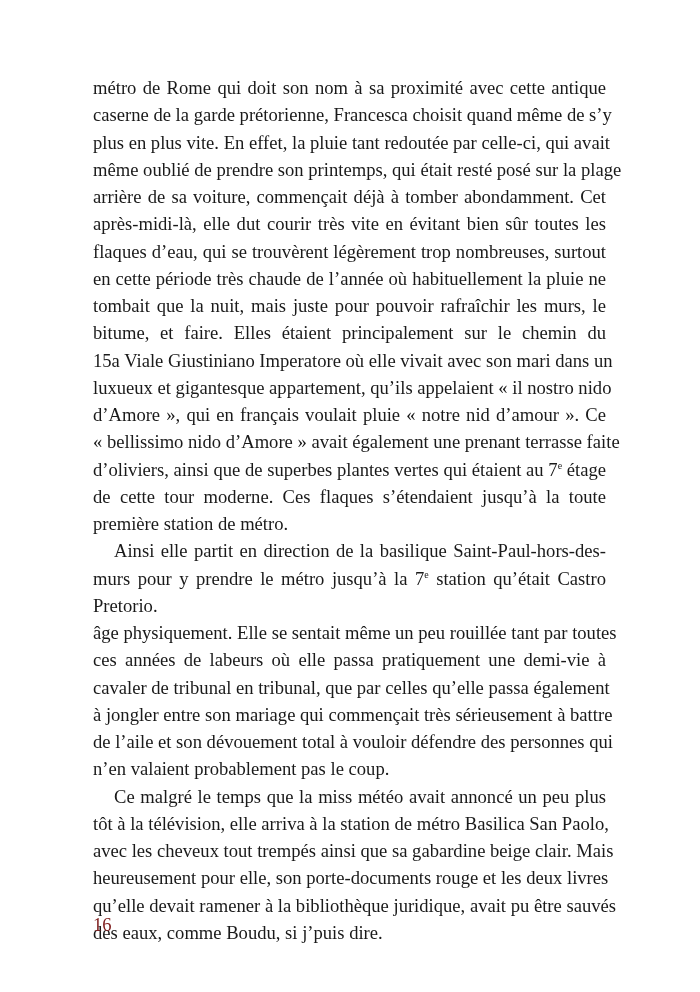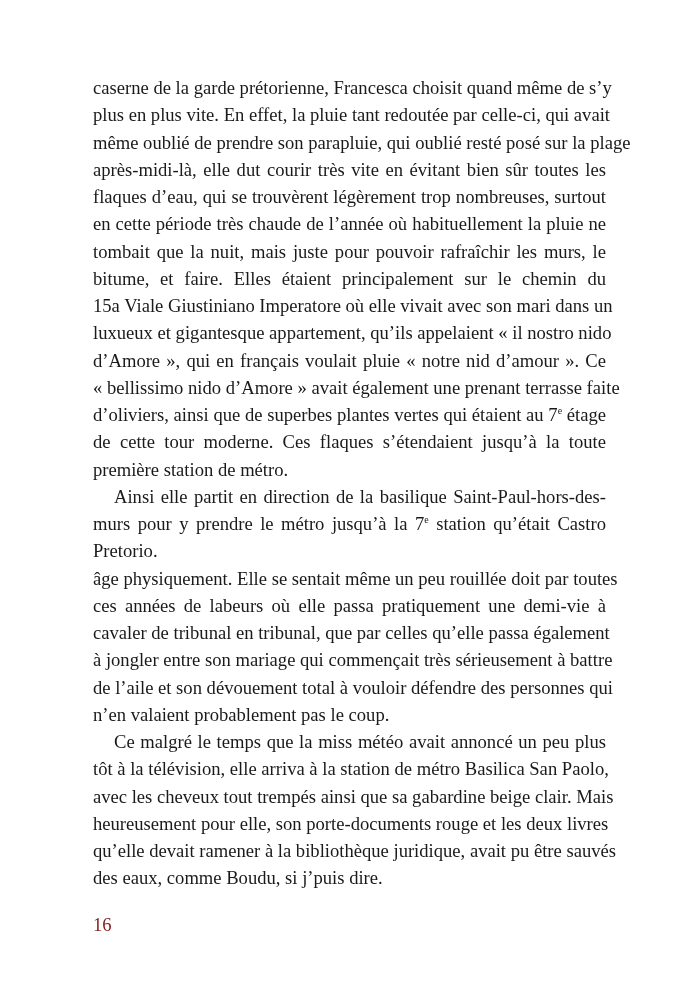--- a/index.html
+++ b/index.html
@@ -18,43 +18,45 @@
   .page-number {
     position: absolute; left: 93px; top: 914px;
     font-family: "Liberation Serif", serif; font-size: 18.6px; color: #7f1d1d;
   }
 </style>
 </head>
 <body>
 
 <div class="page">
   <div>
+    <span class="line">métro de Rome qui doit son nom à sa proximité avec cette antique</span>
     <span class="line">caserne de la garde prétorienne, Francesca choisit quand même de s’y</span>
     <span class="line">plus en plus vite. En effet, la pluie tant redoutée par celle-ci, qui avait</span>
-    <span class="line">même oublié de prendre son parapluie, qui oublié resté posé sur la plage</span>
+    <span class="line">même oublié de prendre son printemps, qui était resté posé sur la plage</span>
+    <span class="line">arrière de sa voiture, commençait déjà à tomber abondamment. Cet</span>
     <span class="line">après-midi-là, elle dut courir très vite en évitant bien sûr toutes les</span>
     <span class="line">flaques d’eau, qui se trouvèrent légèrement trop nombreuses, surtout</span>
     <span class="line">en cette période très chaude de l’année où habituellement la pluie ne</span>
     <span class="line">tombait que la nuit, mais juste pour pouvoir rafraîchir les murs, le</span>
     <span class="line">bitume, et faire. Elles étaient principalement sur le chemin du</span>
     <span class="line">15a Viale Giustiniano Imperatore où elle vivait avec son mari dans un</span>
     <span class="line">luxueux et gigantesque appartement, qu’ils appelaient « il nostro nido</span>
     <span class="line">d’Amore », qui en français voulait pluie « notre nid d’amour ». Ce</span>
     <span class="line">« bellissimo nido d’Amore » avait également une prenant terrasse faite</span>
     <span class="line sup-line">d’oliviers, ainsi que de superbes plantes vertes qui étaient au 7<sup>e</sup> étage</span>
     <span class="line">de cette tour moderne. Ces flaques s’étendaient jusqu’à la toute</span>
     <span class="line last">première station de métro.</span>
   </div>
   <div>
     <span class="line indent">Ainsi elle partit en direction de la basilique Saint-Paul-hors-des-</span>
     <span class="line sup-line">murs pour y prendre le métro jusqu’à la 7<sup>e</sup> station qu’était Castro</span>
     <span class="line last">Pretorio.</span>
   </div>
   <div>
-    <span class="line">âge physiquement. Elle se sentait même un peu rouillée doit par toutes</span>
+    <span class="line">âge physiquement. Elle se sentait même un peu rouillée tant par toutes</span>
     <span class="line">ces années de labeurs où elle passa pratiquement une demi-vie à</span>
     <span class="line">cavaler de tribunal en tribunal, que par celles qu’elle passa également</span>
     <span class="line">à jongler entre son mariage qui commençait très sérieusement à battre</span>
     <span class="line">de l’aile et son dévouement total à vouloir défendre des personnes qui</span>
     <span class="line last">n’en valaient probablement pas le coup.</span>
   </div>
   <div>
     <span class="line indent">Ce malgré le temps que la miss météo avait annoncé un peu plus</span>
     <span class="line">tôt à la télévision, elle arriva à la station de métro Basilica San Paolo,</span>
     <span class="line">avec les cheveux tout trempés ainsi que sa gabardine beige clair. Mais</span>

